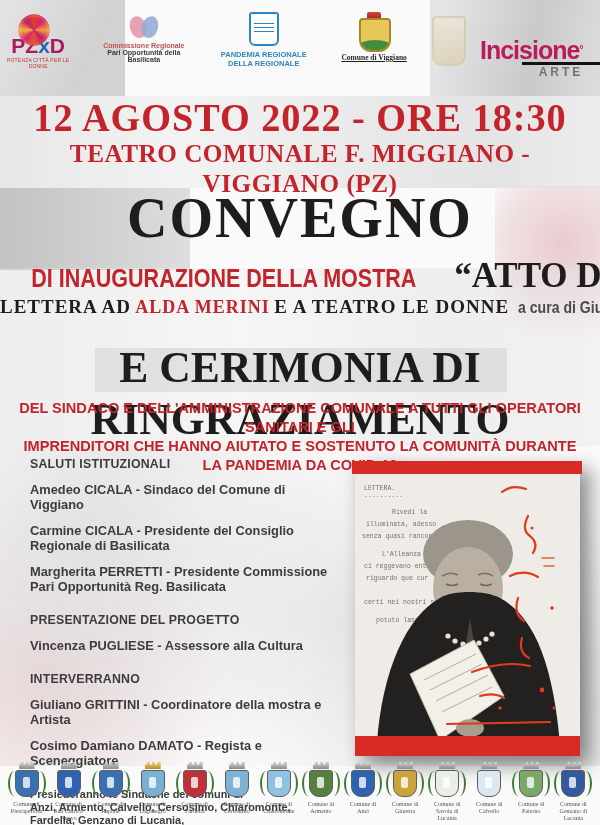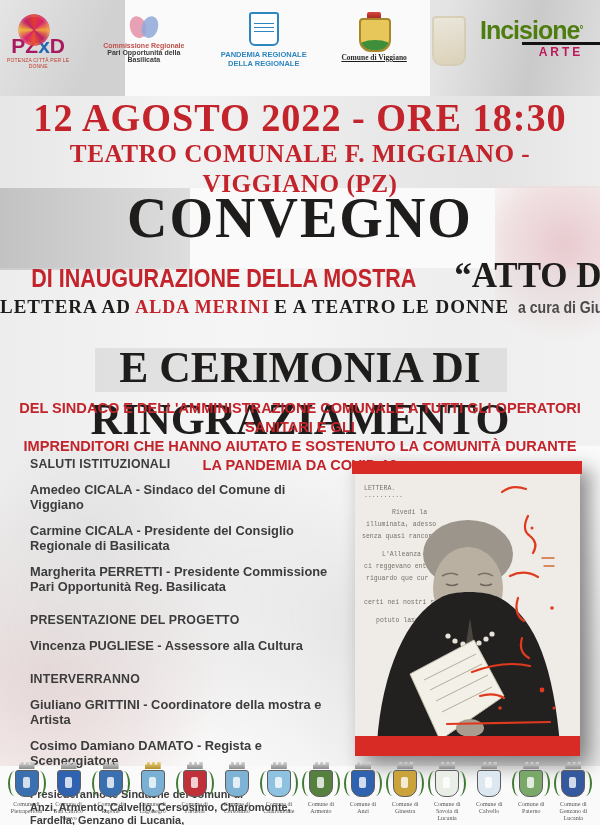--- a/index.html
+++ b/index.html
@@ -44,23 +44,23 @@
     background:repeating-linear-gradient(#2e86c1 0 1.5px,rgba(255,255,255,0) 1.5px 4px);}
   .cons-text{font-size:7.5px;font-weight:bold;color:#2e86c1;line-height:9px;}
   .viggiano{width:92px;padding-top:2px;text-decoration:underline;}
   .vig-crest{position:relative;width:30px;height:38px;margin:0 auto 3px auto;}
   .vig-crown{width:14px;height:6px;margin:0 auto;background:linear-gradient(#d8443b,#a82c26);border-radius:2px 2px 0 0;}
   .vig-shield{width:28px;height:30px;margin:0 auto;background:linear-gradient(#e7c75a 35%,#e7c75a 35%);border:2px solid #a8862a;border-radius:4px 4px 12px 12px;position:relative;overflow:hidden;}
   .vig-shield::after{content:"";position:absolute;left:-4px;right:-4px;bottom:-6px;height:16px;background:#3f8f3a;border-radius:50% 50% 0 0;}
   .vig-label{font-size:7.5px;font-weight:bold;font-family:"Liberation Serif",serif;color:#2a2a2a;}
   .watermark-crest{width:30px;height:46px;margin-top:6px;border:2px solid #cdbd8d;border-radius:4px 4px 10px 10px;opacity:.5;background:linear-gradient(#efe8d2,#d9c795);}
   .incisione{width:125px;padding-top:8px;text-align:left;}
-  .inc-word{font-size:25px;font-weight:bold;letter-spacing:-1px;color:#4d7c0f;line-height:24px;}
+  .inc-word{font-size:25px;font-weight:bold;letter-spacing:-1px;color:#be185d;line-height:24px;margin-top:20px;}
   .inc-mark{font-size:10px;vertical-align:top;}
-  .inc-arte{width:78px;margin-left:42px;border-top:3px solid #121212;font-size:12px;font-weight:bold;letter-spacing:3px;color:#be185d;text-align:center;}
+  .inc-arte{width:78px;margin-left:42px;border-top:3px solid #121212;font-size:12px;font-weight:bold;letter-spacing:3px;color:#737373;text-align:center;}
   
   .serif{font-family:"Liberation Serif",serif;}
   .red{color:#c3232a;}
   .center{width:600px;text-align:center;}
   .date-line{top:95px;font-size:39px;font-weight:bold;letter-spacing:1px;transform:scaleX(.98);transform-origin:center top;}
   .venue-line{top:139px;font-size:26px;font-weight:bold;letter-spacing:.5px;transform:scaleX(.97);transform-origin:center top;}
   .convegno{top:186px;font-size:56px;font-weight:bold;letter-spacing:2px;color:#1e1d1b;}
   .mostra-line{top:256px;white-space:nowrap;}
   .mostra-intro{display:inline-block;font-size:25px;font-weight:bold;color:#c3232a;transform:scaleX(.86);transform-origin:center bottom;vertical-align:baseline;letter-spacing:0;}
   .mostra-title{display:inline-block;font-family:"Liberation Serif",serif;font-size:35px;font-weight:bold;color:#1e1d1b;vertical-align:baseline;margin-left:2px;letter-spacing:0;}

